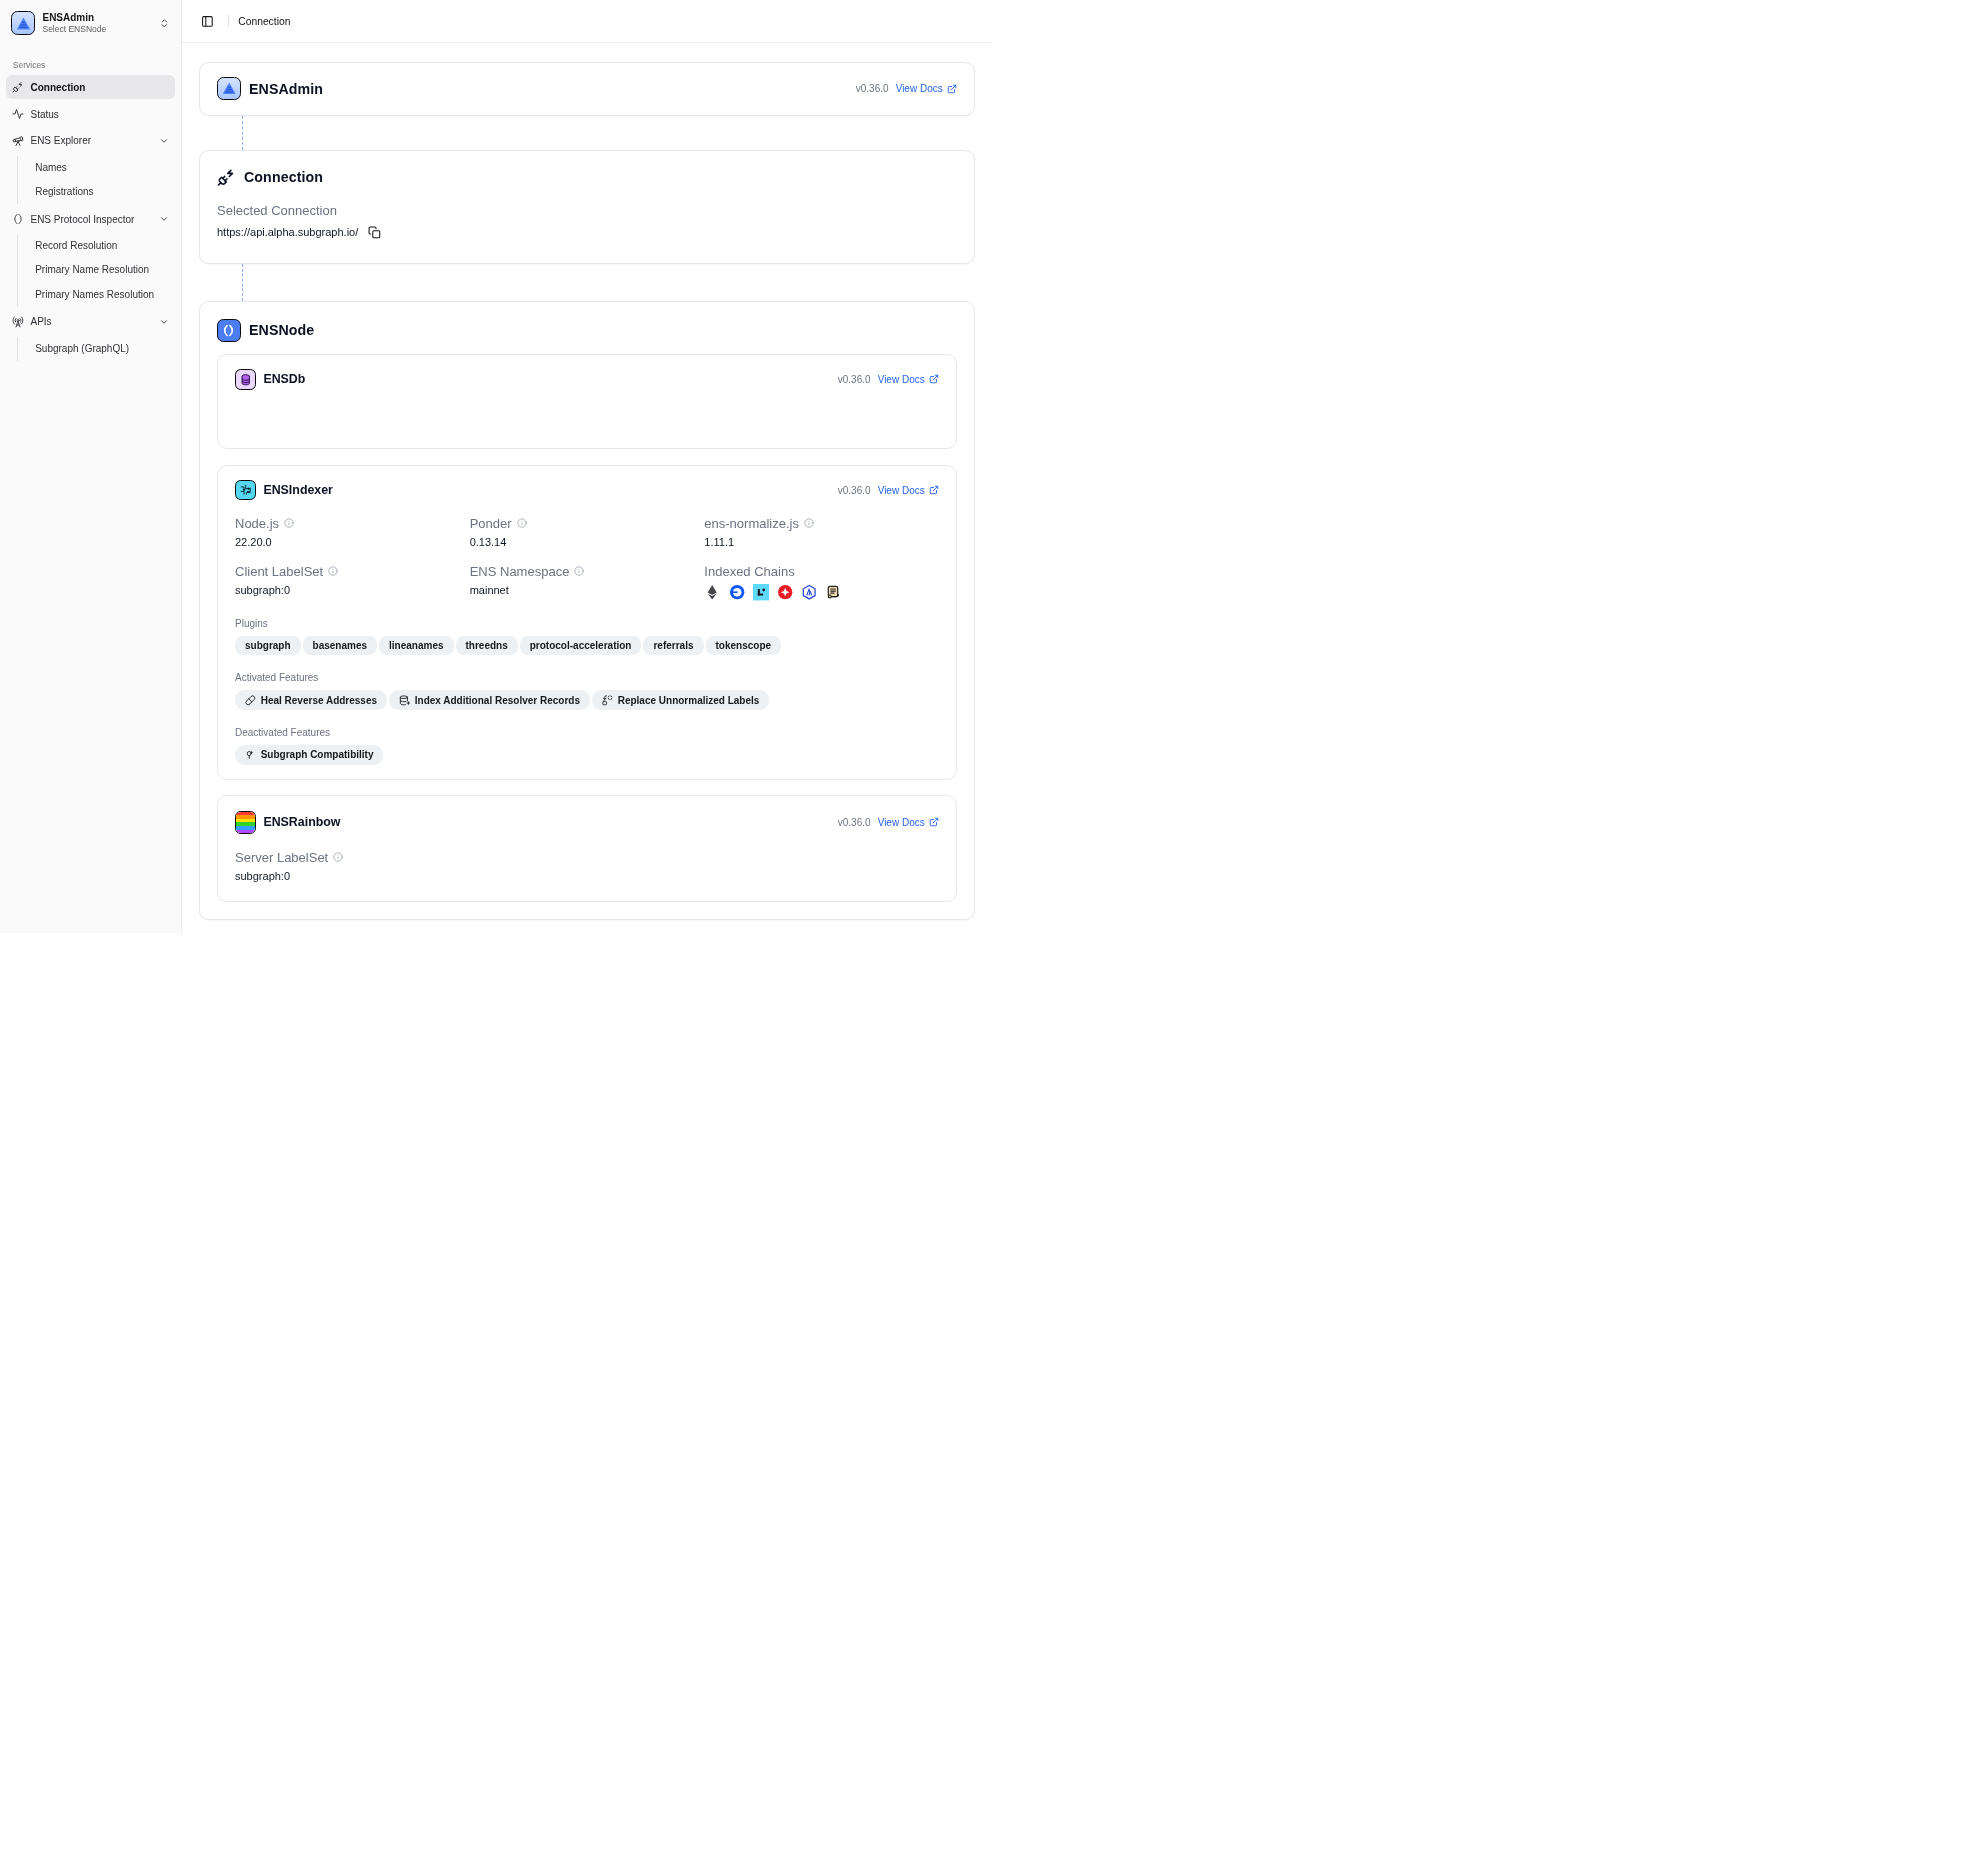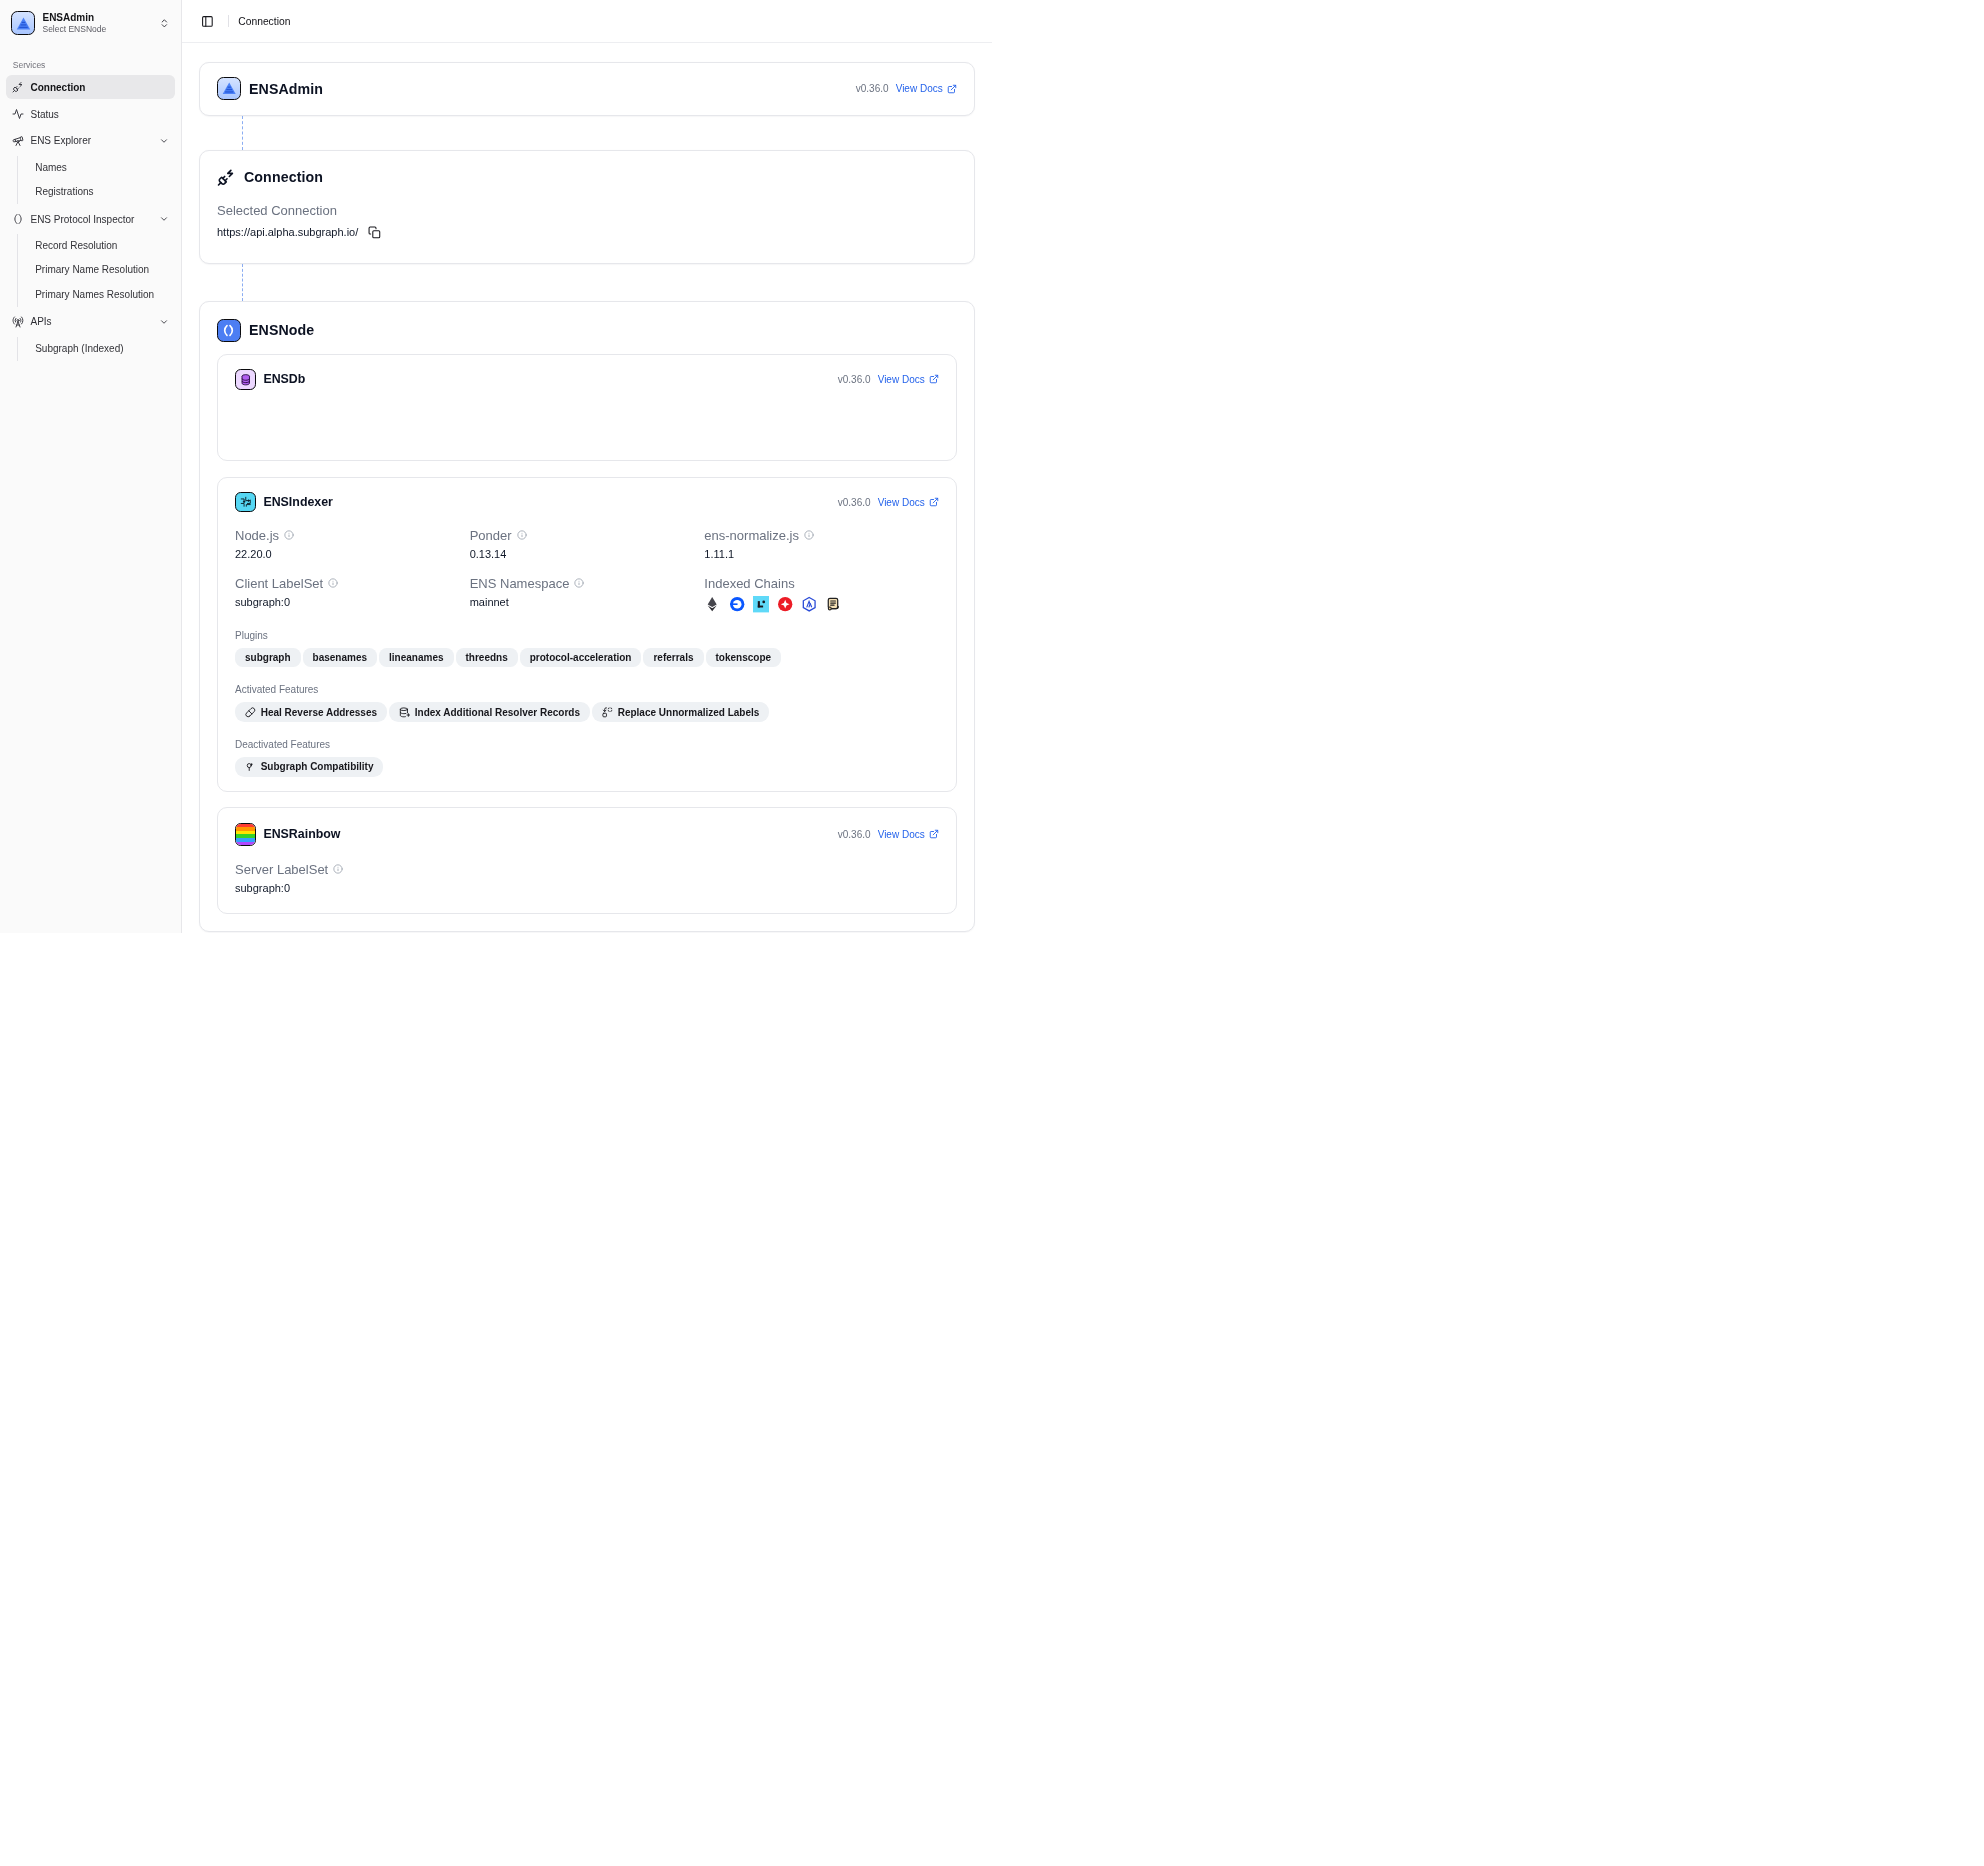--- a/index.html
+++ b/index.html
@@ -82,21 +82,21 @@
   .chains { display:flex; align-items:center; gap:7.8px; margin-top:5.7px; }
   .chains svg, .chains .chain { width:16.4px; height:16.4px; }
 
   .sec-label { font-size:10px; font-weight:500; color:#6b7280; margin-top:17px; }
   .pill-row { display:flex; flex-wrap:wrap; gap:2px; margin-top:7.1px; }
   .pill { background:#eef1f4; border-radius:7.8px; padding:4.3px 10px; font-size:10px; font-weight:700; color:#17171c; }
   .pill.feat { display:flex; align-items:center; gap:5px; border-radius:9.2px;justify-content:center; }
   .pill.feat svg { width:10.7px; height:10.7px; stroke:#17171c; }
 
   
-  .ensdb-card { height:107px;margin-top:12px; }
+  .ensdb-card { height:95px;margin-top:12px; }
   .ensrainbow-card { height:107px; }
 
   svg.ln { fill:none; stroke-linecap:round; stroke-linejoin:round; }
 </style>
 </head>
 <body>
 
 <div class="root">
 
   <aside class="sidebar">
@@ -199,21 +199,21 @@
             <path d="m8 22 4-11 4 11"></path>
         </svg>
         <span>APIs</span>
         <span class="spacer"></span>
         <svg class="ln" width="10" height="10" viewBox="0 0 24 24" stroke="#3c3c43" stroke-width="2.2">
             <path d="m6 9 6 6 6-6"></path>
           </svg>
       </div>
       <div class="subtree">
         <div class="sub-item">
-          <span>Subgraph (Indexed)</span>
+          <span>Subgraph (GraphQL)</span>
         </div>
       </div>
     </nav>
   </aside>
 
   <div class="main">
     <header class="topbar">
       <button class="icon-btn">
         <svg class="ln" width="12.8" height="12.8" viewBox="0 0 24 24" stroke="#17171c" stroke-width="2">
           <rect x="3" y="3" width="18" height="18" rx="2"></rect>

